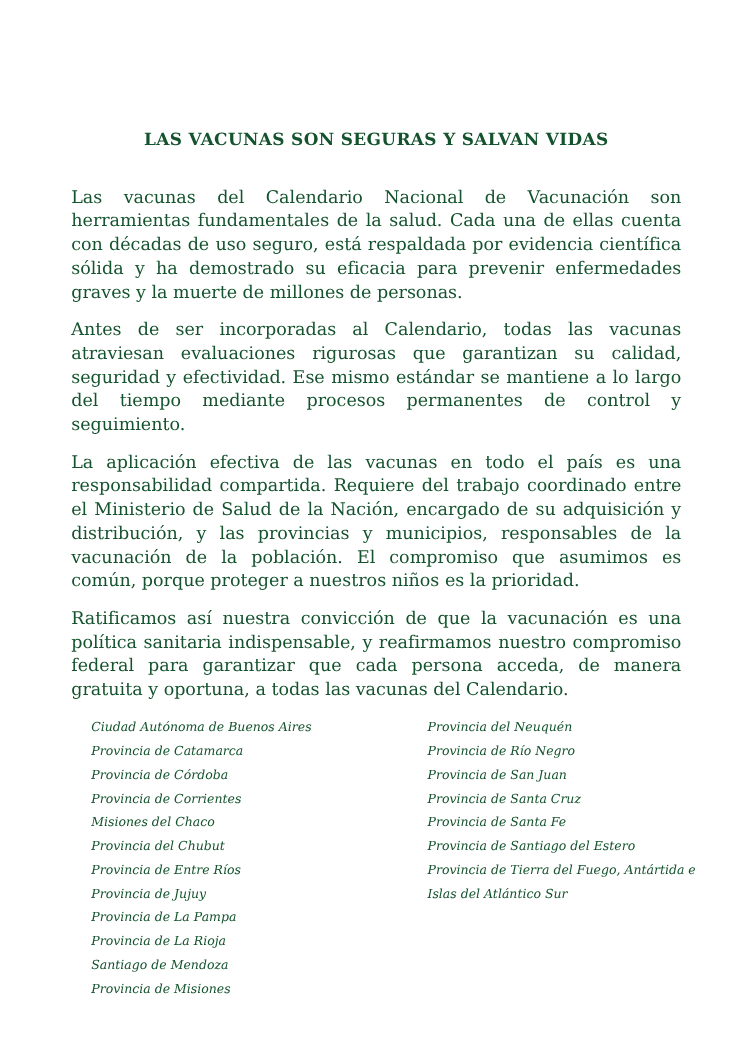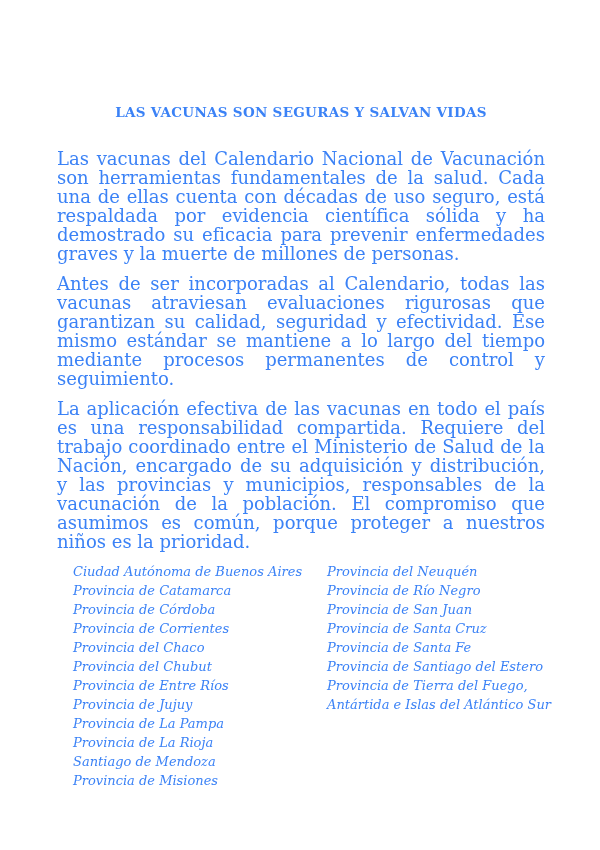--- a/index.html
+++ b/index.html
@@ -8,84 +8,86 @@
     background: #ffffff;
   }
   .page {
     position: relative;
     width: 600px;
     height: 850px;
     background: #ffffff;
     box-sizing: border-box;
     padding: 103px 55px 0 57px;
     font-family: "DejaVu Serif", "Liberation Serif", serif;
-    color: #3b82f6;
+    color: #14532d;
     overflow: hidden;
   }
   .doc-title {
     text-align: center;
     font-weight: bold;
     font-size: 13.5px;
     line-height: 19px;
     letter-spacing: 0.3px;
     margin: 0 0 27px 0;
   }
   .doc-paragraph {
-    font-size: 18px;
+    font-size: 14px;
     line-height: 19px;
     text-align: justify;
     margin: 0 0 11px 0;
   }
   .doc-paragraph.italic {
     font-style: italic;
   }
   .signatories {
     display: flex;
     flex-direction: row;
     padding-left: 16px;
     margin-top: 4px;
     font-style: italic;
-    font-size: 13px;
+    font-size: 10px;
     line-height: 19px;
     justify-content: space-between;
   }
   .signatories .col-left {
     width: 254px;
     flex: 0 0 254px;
   }
   .signatories .col-right {
     width: 240px;
     flex: 0 0 240px;
+    margin-left: 15px;
   }
   .signatory-item {
     margin: 0;
   }
 </style>
 </head>
 <body>
 
 <div class="page">
 
   <h1 class="doc-title">LAS VACUNAS SON SEGURAS Y SALVAN VIDAS</h1>
 
   <p class="doc-paragraph">Las vacunas del Calendario Nacional de Vacunación son herramientas fundamentales de la salud. Cada una de ellas cuenta con décadas de uso seguro, está respaldada por evidencia científica sólida y ha demostrado su eficacia para prevenir enfermedades graves y la muerte de millones de personas.</p>
 
   <p class="doc-paragraph">Antes de ser incorporadas al Calendario, todas las vacunas atraviesan evaluaciones rigurosas que garantizan su calidad, seguridad y efectividad. Ese mismo estándar se mantiene a lo largo del tiempo mediante procesos permanentes de control y seguimiento.</p>
 
   <p class="doc-paragraph">La aplicación efectiva de las vacunas en todo el país es una responsabilidad compartida. Requiere del trabajo coordinado entre el Ministerio de Salud de la Nación, encargado de su adquisición y distribución, y las provincias y municipios, responsables de la vacunación de la población. El compromiso que asumimos es común, porque proteger a nuestros niños es la prioridad.</p>
 
+  <p class="doc-paragraph">Ratificamos así nuestra convicción de que la vacunación es una política sanitaria indispensable, y reafirmamos nuestro compromiso federal para garantizar que cada persona acceda, de manera gratuita y oportuna, a todas las vacunas del Calendario.</p>
 
 
   <div class="signatories">
     <div class="col-left">
       <div class="signatory-item">Ciudad Autónoma de Buenos Aires</div>
       <div class="signatory-item">Provincia de Catamarca</div>
       <div class="signatory-item">Provincia de Córdoba</div>
       <div class="signatory-item">Provincia de Corrientes</div>
-      <div class="signatory-item">Provincia del Chaco</div>
+      <div class="signatory-item">Misiones del Chaco</div>
       <div class="signatory-item">Provincia del Chubut</div>
       <div class="signatory-item">Provincia de Entre Ríos</div>
       <div class="signatory-item">Provincia de Jujuy</div>
       <div class="signatory-item">Provincia de La Pampa</div>
       <div class="signatory-item">Provincia de La Rioja</div>
       <div class="signatory-item">Santiago de Mendoza</div>
       <div class="signatory-item">Provincia de Misiones</div>
     </div>
     <div class="col-right">
       <div class="signatory-item">Provincia del Neuquén</div>

